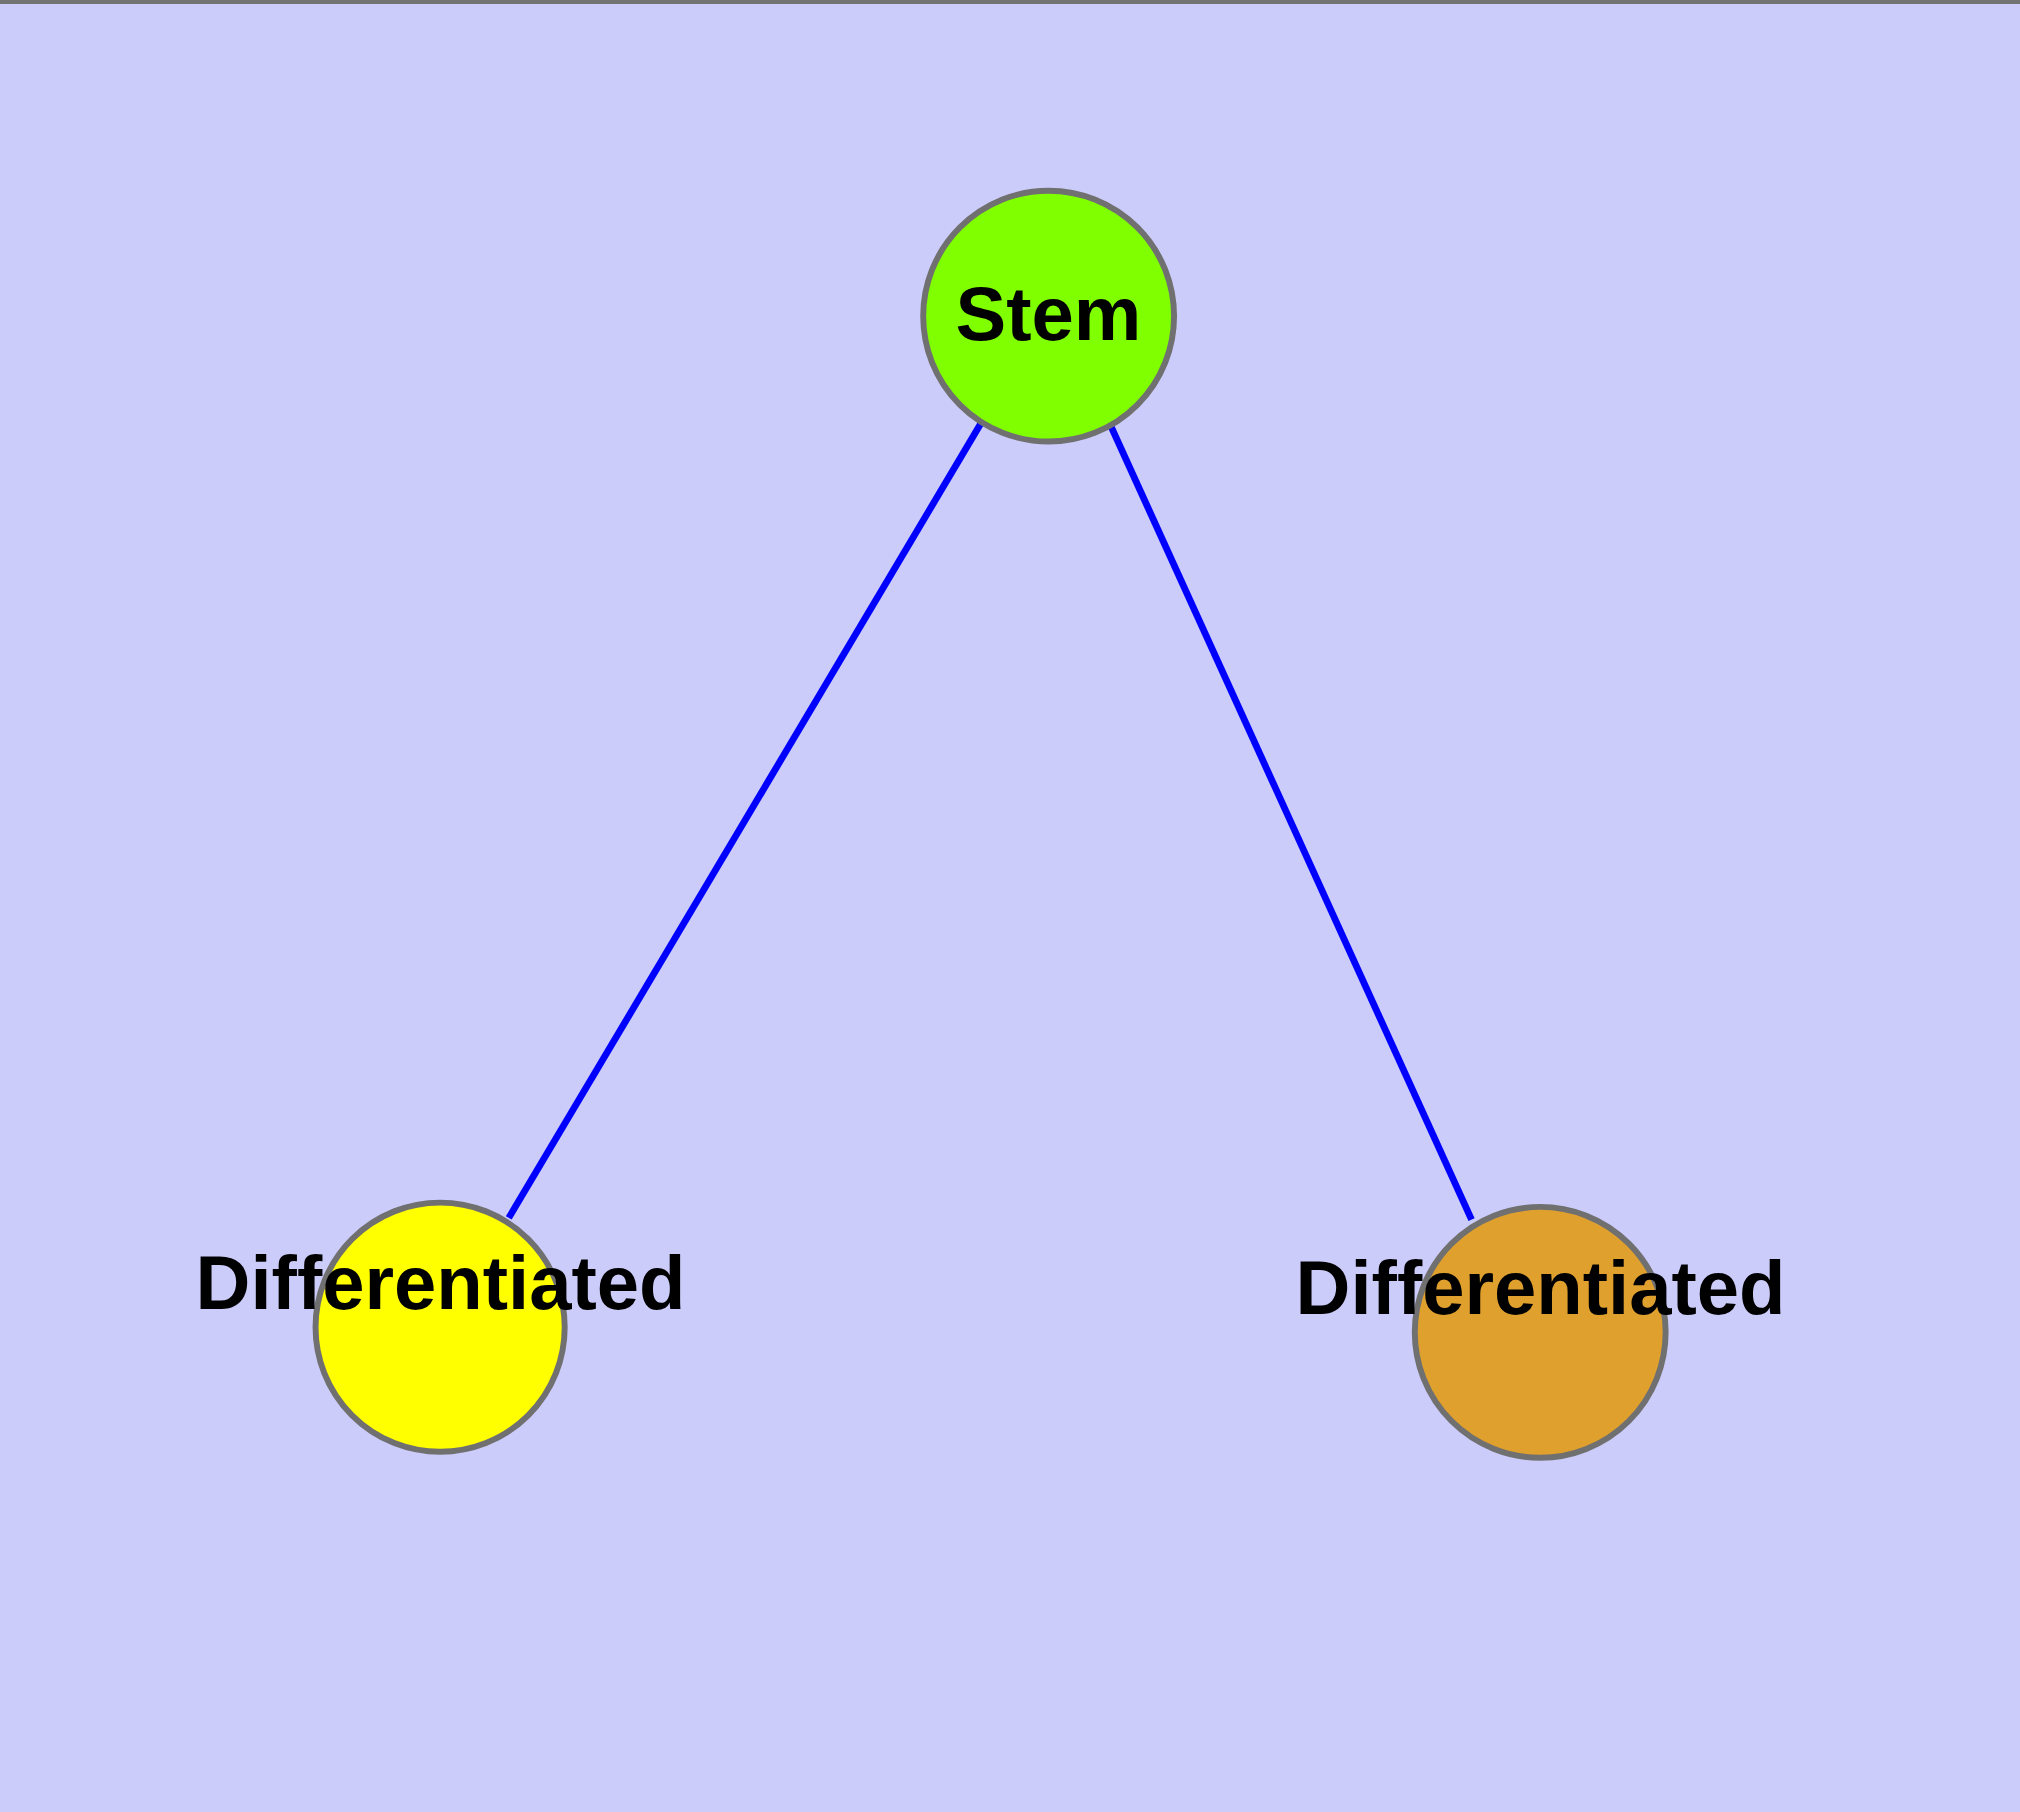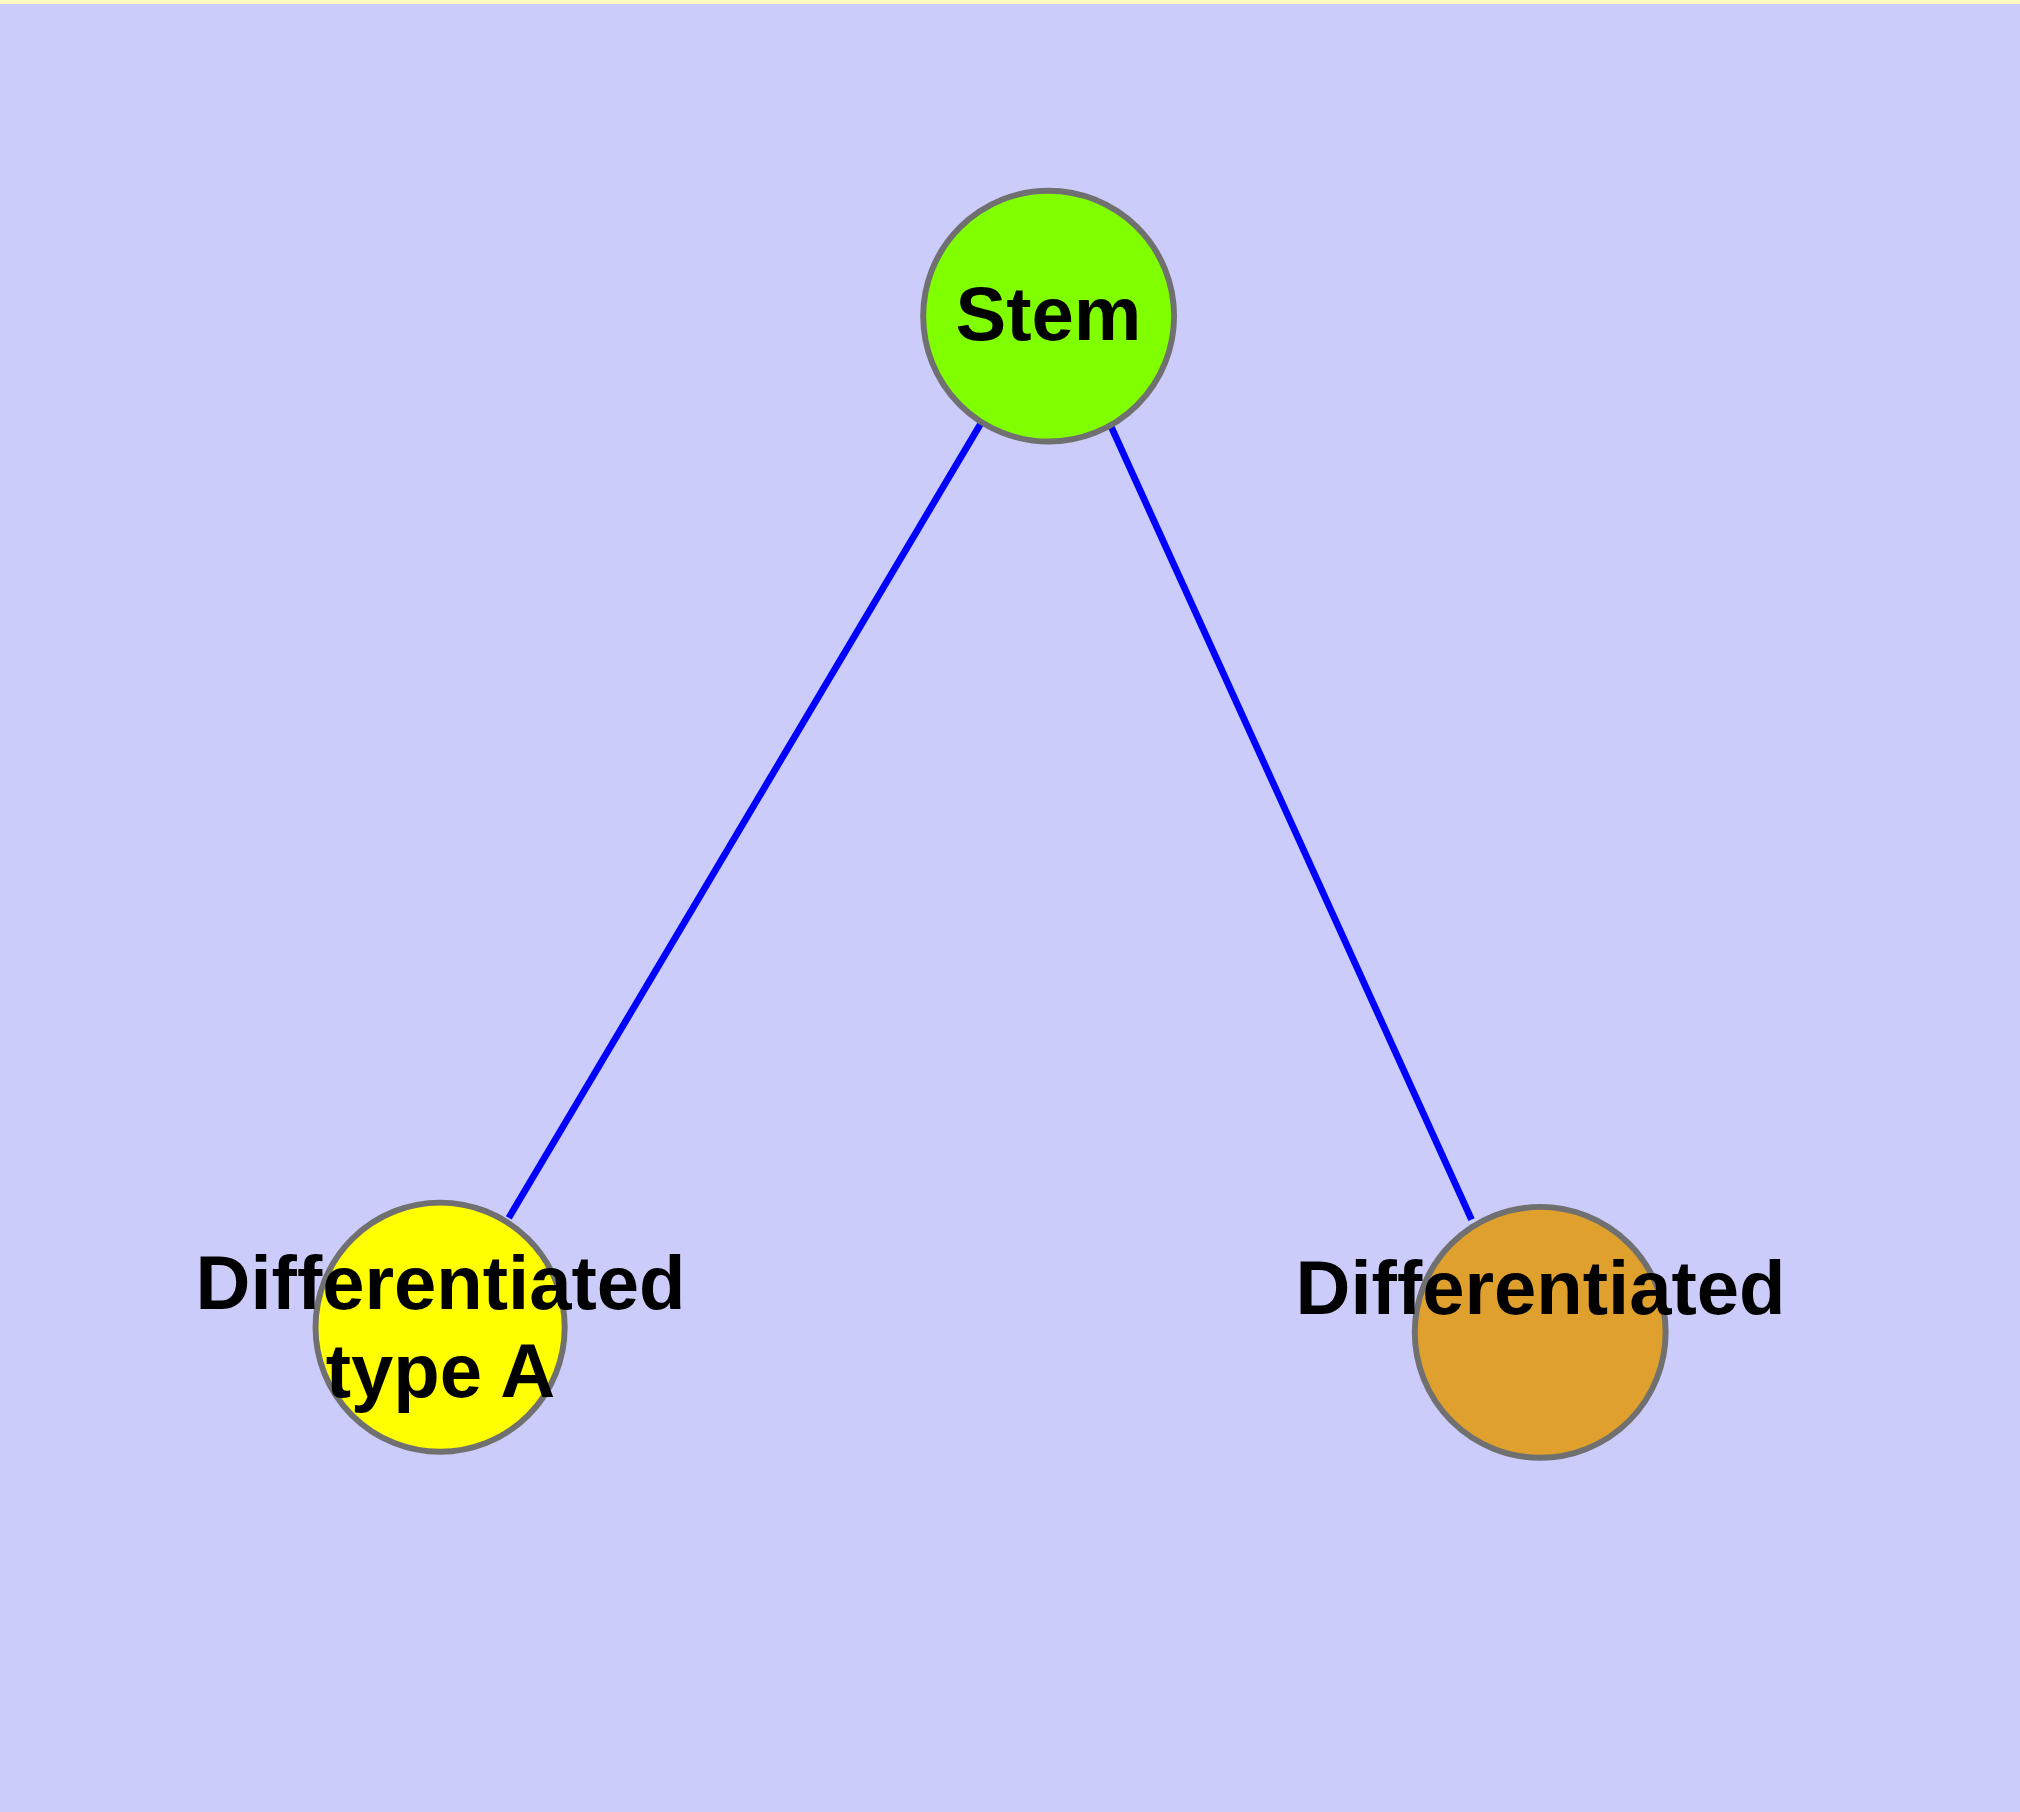--- a/index.html
+++ b/index.html
@@ -10,21 +10,21 @@
   body {
     width: 2021px;
     height: 1812px;
     overflow: hidden;
     font-family: "Liberation Sans", sans-serif;
   }
   #canvas {
     position: relative;
     width: 2021px;
     height: 1812px;
-    background: #fef9c3;
+    background: #737373;
   }
   #bg-plate {
     position: absolute;
     left: 0;
     top: 4.2px;
     width: 2021px;
     height: 1808px;
     background: #ccccfb;
   }
   #graph-svg {
@@ -83,21 +83,20 @@
       <circle cx="1817" cy="1572" r="148" fill="#e0a02e" stroke="#707070" stroke-width="7"></circle>
     </g>
   </svg>
 
   <div class="node-label" id="label-stem">
     <div>Stem</div>
   </div>
 
   <div class="node-label" id="label-a">
     <div>Differentiated</div>
-    <div>type A</div>
   </div>
 
   <div class="node-label" id="label-b">
     <div>Differentiated</div>
   </div>
 
 </div>
 
 
 </body></html>

